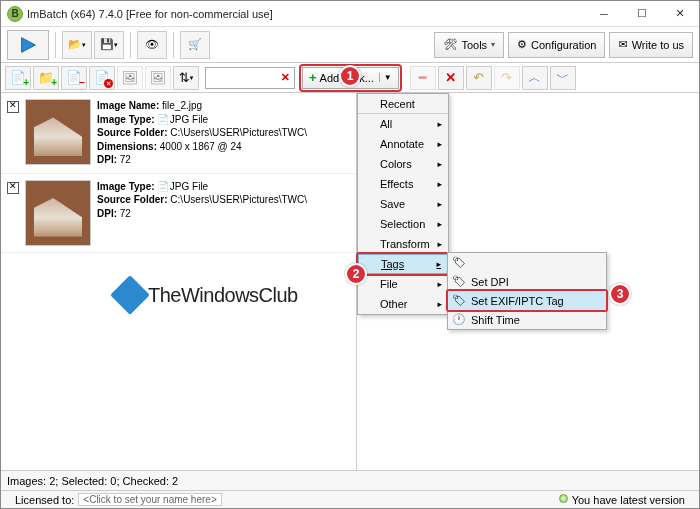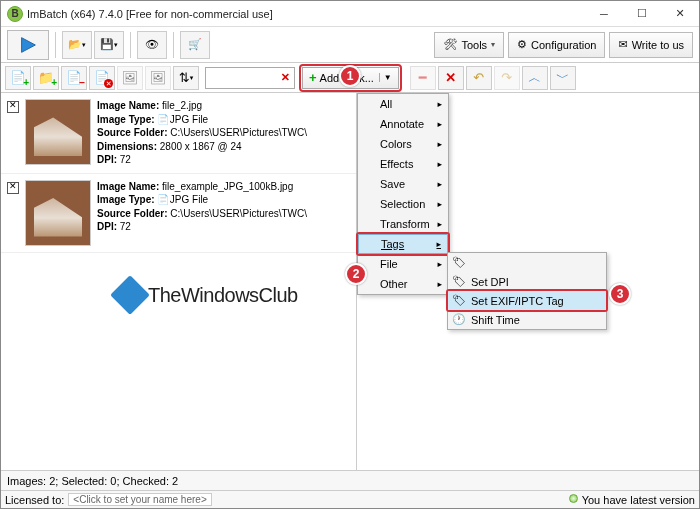--- a/index.html
+++ b/index.html
@@ -45,21 +45,21 @@
 .submenu { position: absolute; top: 159px; left: 90px; width: 160px; background: #f4f4f4; border: 1px solid #aaa; font-size: 11px; z-index: 6; box-shadow: 2px 2px 4px rgba(0,0,0,.2); }
 .submenu .smi { padding: 2px 4px 2px 4px; display: flex; align-items: center; gap: 5px; height: 19px; }
 .smi .sico { width: 14px; height: 14px; display: flex; align-items: center; justify-content: center; }
 .setexif-wrap { border: 2px solid #d62f3a; border-radius: 3px; margin: -2px -2px; }
 .smi.hl { background: #cde8f7; }
 .callout { position: absolute; width: 22px; height: 22px; border-radius: 50%; background: #d62f3a; color: #fff; font-weight: bold; display: flex; align-items: center; justify-content: center; font-size: 12px; border: 2px solid #fff; box-shadow: 0 0 2px #0006; z-index: 20; }
 .watermark { position: absolute; left: 115px; top: 280px; display: flex; align-items: center; gap: 4px; z-index: 1; }
 .wmlogo { width: 28px; height: 28px; background: #2d89cf; transform: rotate(45deg); border-radius: 2px; }
 .wmtext { font-size: 20px; color: #222; font-weight: 500; letter-spacing: -0.5px; }
 .statusbar { position: absolute; bottom: 18px; left: 0; right: 0; height: 20px; border-top: 1px solid #ccc; font-size: 11px; display: flex; align-items: center; padding: 0 6px; background: #f7f7f7; }
-.statusbar2 { position: absolute; bottom: 0; left: 0; right: 0; height: 18px; border-top: 1px solid #ccc; font-size: 11px; display: flex; align-items: center; padding: 0 4px; background: #f7f7f7; }
+.statusbar2 { position: absolute; bottom: 0; left: 0; right: 0; height: 18px; border-top: 1px solid #ccc; font-size: 11px; display: flex; align-items: center; padding: 0 14px; background: #f7f7f7; }
 .license { border: 1px solid #ccc; background: #fff; padding: 0 4px; margin-left: 4px; color: #666; font-size: 10px; }
 .versionok { margin-left: auto; display: flex; align-items: flex-start; gap: 4px; }
 .greencircle { width: 9px; height: 9px; border-radius: 50%; border: 1px solid #6a3; background: radial-gradient(#dfffdf, #8bc34a); }
 </style>
 </head>
 <body>
 
 <div class="titlebar">
   <div class="app-ico">B</div>
   <div class="title">ImBatch (x64) 7.4.0 [Free for non-commercial use]</div>
@@ -150,42 +150,44 @@
 
 <div class="content">
   <div class="leftpane">
     <div class="filerow">
       <div class="chk"></div>
       <div class="thumb"></div>
       <div class="fileinfo">
         <div><b>Image Name:</b> <span>file_2.jpg</span></div>
         <div><b>Image Type:</b> 📄<span>JPG File</span></div>
         <div><b>Source Folder:</b> <span>C:\Users\USER\Pictures\TWC\</span></div>
-        <div><b>Dimensions:</b> <span>2800 x 1867 @ 24</span></div>
+        <div><b>Dimensions:</b> <span>4000 x 1867 @ 24</span></div>
         <div><b>DPI:</b> <span>72</span></div>
       </div>
     </div>
     <div class="filerow">
       <div class="chk"></div>
       <div class="thumb"></div>
       <div class="fileinfo">
-        <div><b>Image Name:</b> <span>file_example_JPG_100kB.jpg</span></div>
         <div><b>Image Type:</b> 📄<span>JPG File</span></div>
         <div><b>Source Folder:</b> <span>C:\Users\USER\Pictures\TWC\</span></div>
         <div><b>DPI:</b> <span>72</span></div>
       </div>
     </div>
     <div class="watermark">
       <div class="wmlogo"></div>
       <div class="wmtext">TheWindowsClub</div>
     </div>
   </div>
 
   <div class="rightpane">
     <div class="menu">
+      <div class="mi recent">
+          <span>Recent</span>
+        </div>
       <div class="mi">
           <span>All</span>
           <span class="sub">▸</span>
         </div>
       <div class="mi">
           <span>Annotate</span>
           <span class="sub">▸</span>
         </div>
       <div class="mi">
           <span>Colors</span>

